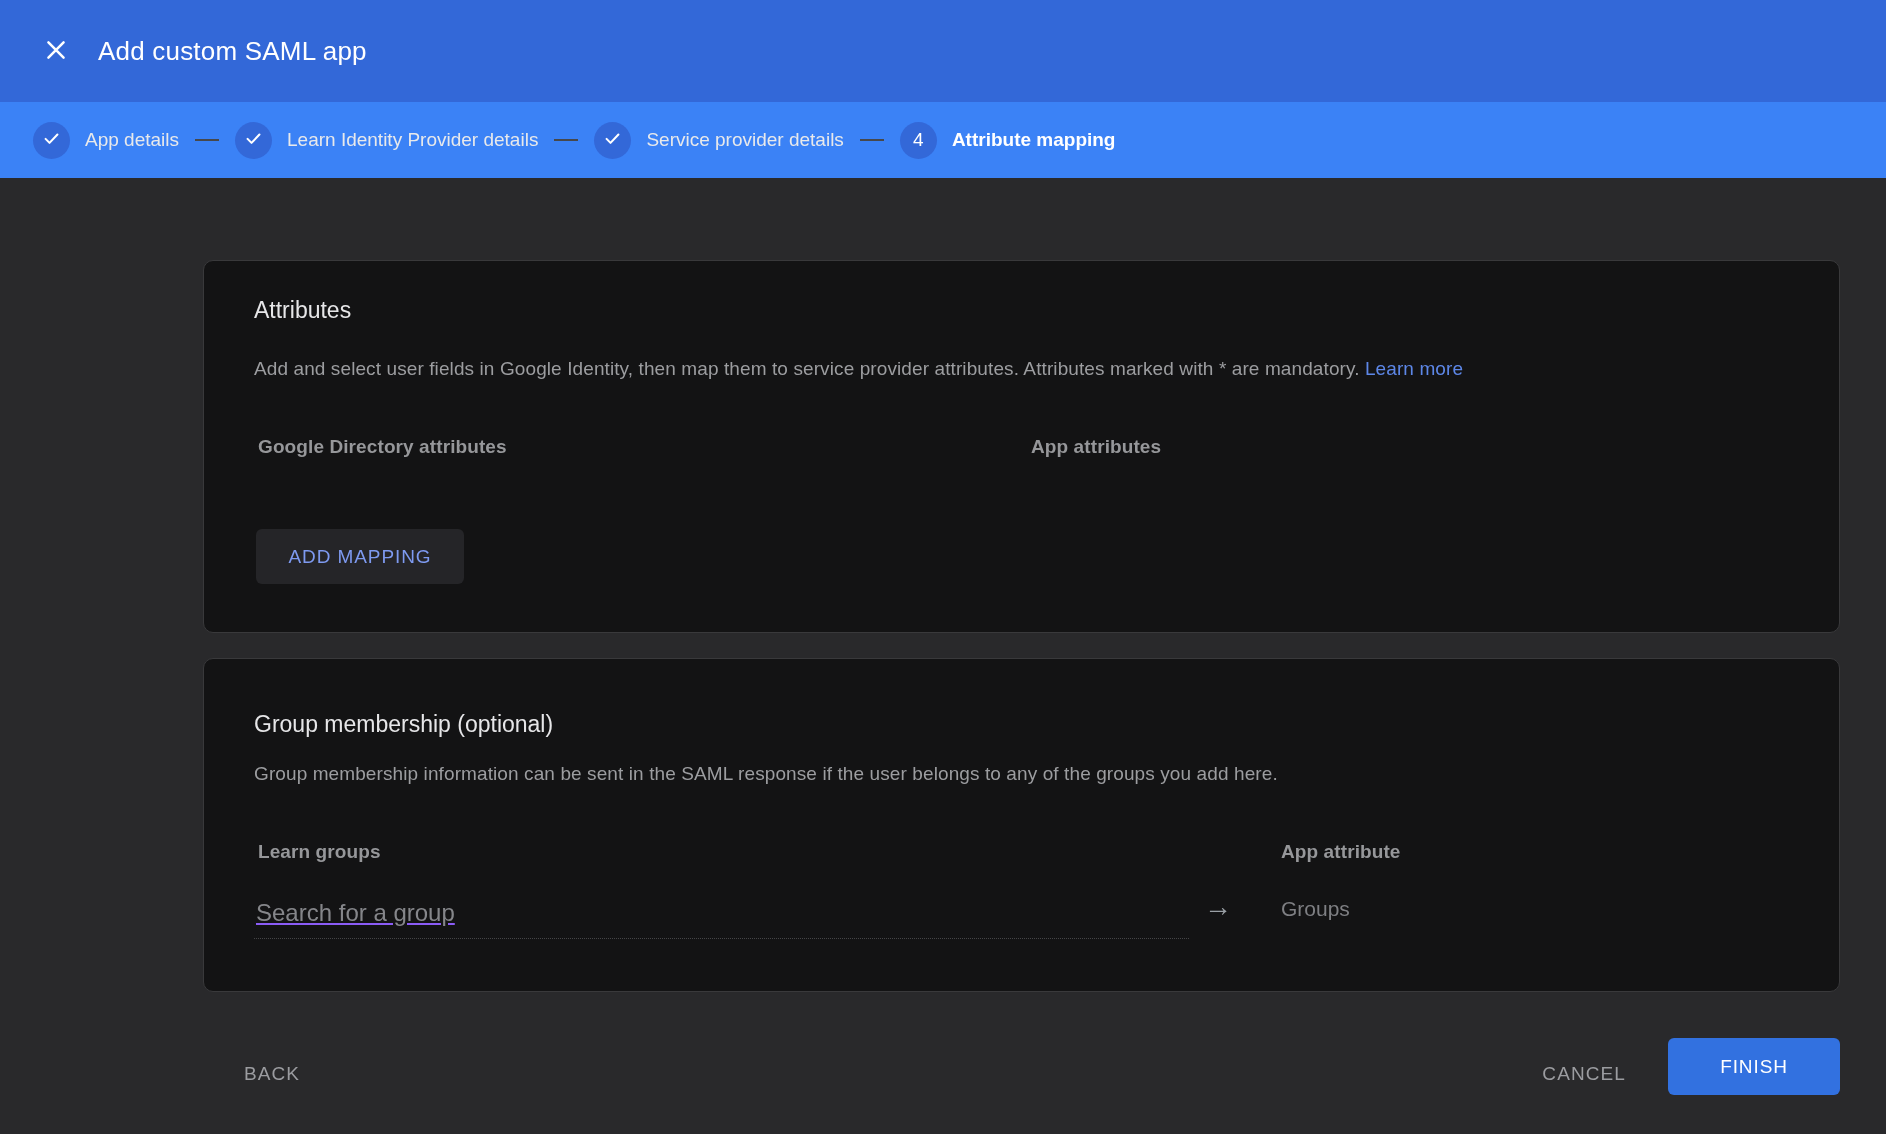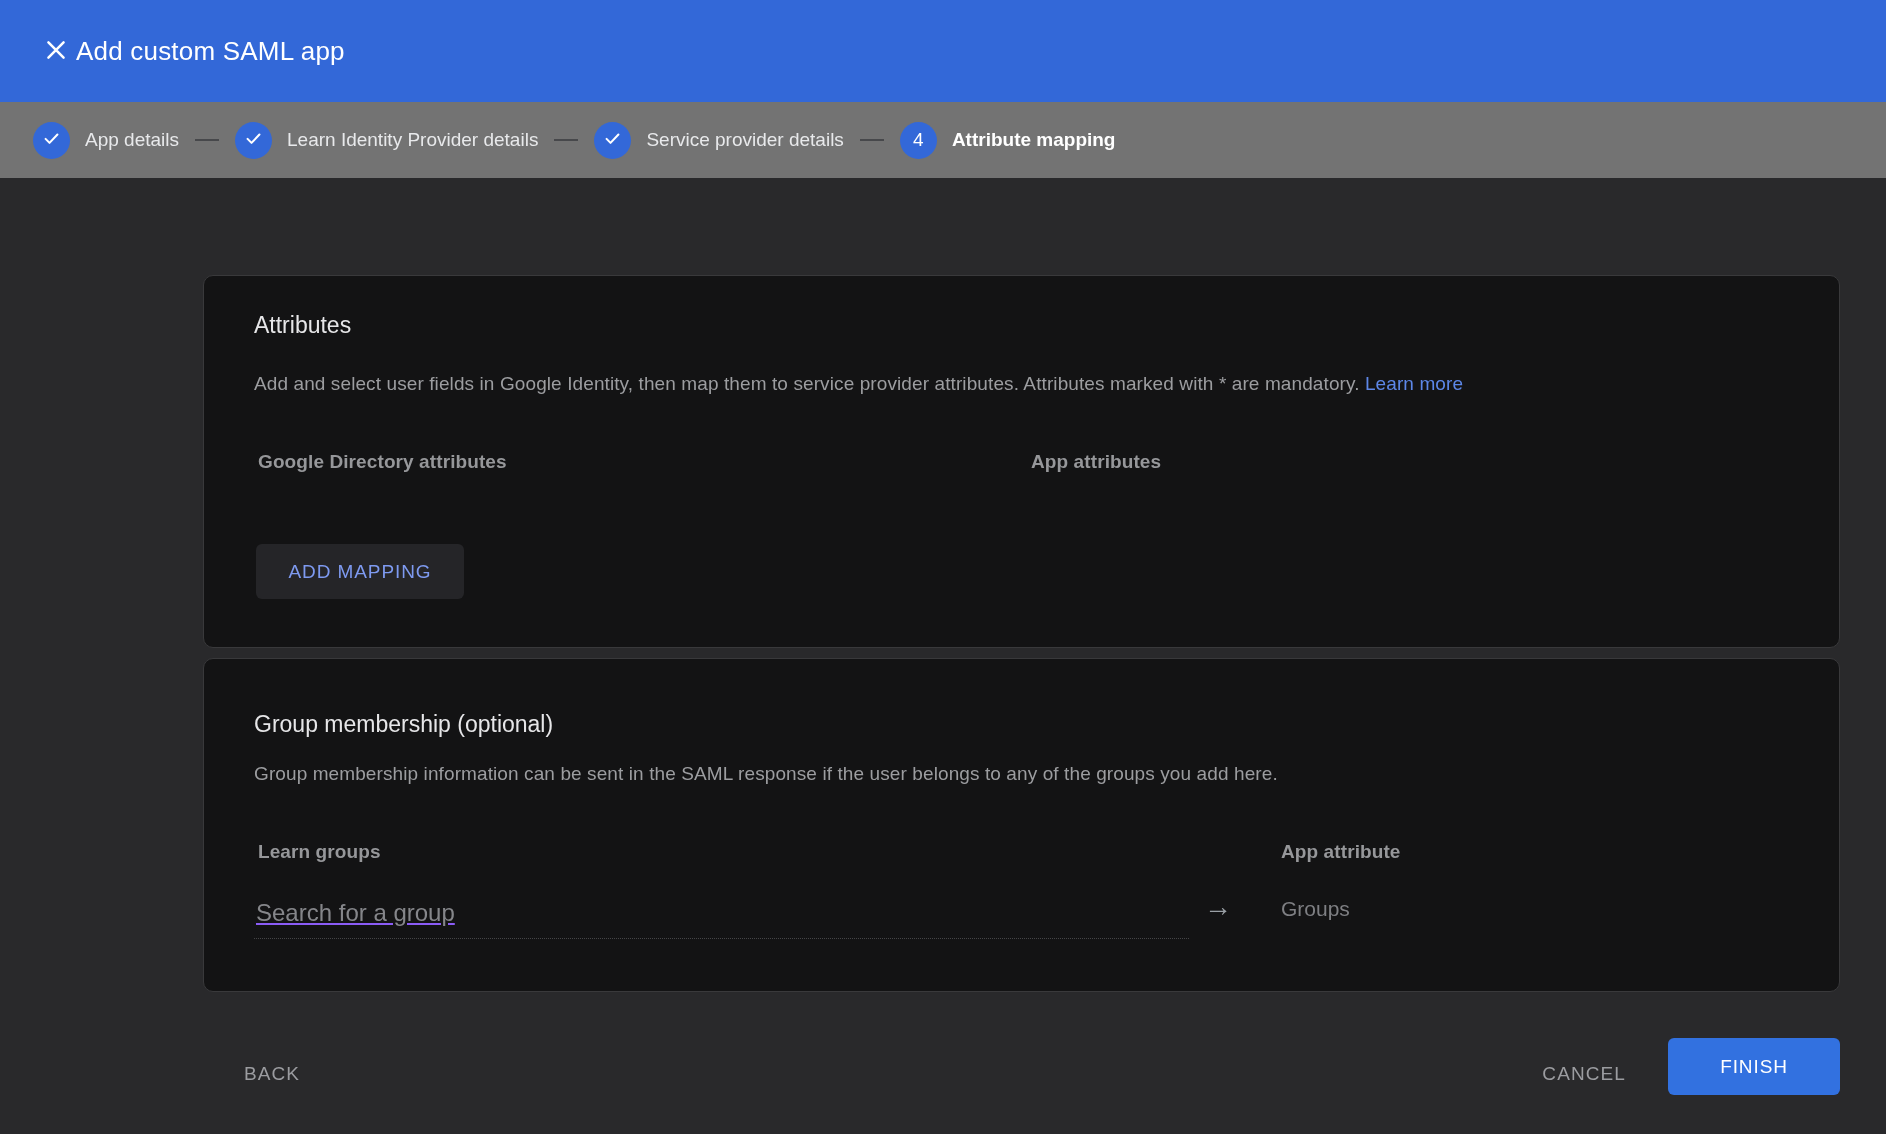--- a/index.html
+++ b/index.html
@@ -14,28 +14,28 @@
   
   .header {
     position:absolute; left:0; top:0; width:100%; height:102px;
     background:#3368d8; display:flex; align-items:center; padding:0 36px;
   }
   .close-btn {
     width:40px; height:40px; display:flex; align-items:center; justify-content:center;
     cursor:pointer; border:none; background:transparent; flex:0 0 auto;
   }
   .header-title {
-    color:#ffffff; font-size:26px; font-weight:400; 
+    color:#ffffff; font-size:26px; font-weight:400; margin-left:22px;
     letter-spacing:0.2px;
   }
 
   
   .stepper {
     position:absolute; left:0; top:102px; width:100%; height:76px;
-    background:#737373; display:flex; align-items:center; padding:0 0 0 33px;
+    background:#3b82f6; display:flex; align-items:center; padding:0 0 0 33px;
   }
   .step { display:flex; align-items:center; cursor:pointer; }
   .step-circle {
     width:37px; height:37px; border-radius:50%; background:#3368d8;
     display:flex; align-items:center; justify-content:center; flex:0 0 auto;
   }
   .step-circle .num { color:#ffffff; font-size:19px; font-weight:400; }
   .step-label {
     margin-left:15px; font-size:19px; color:#e8e9eb; font-weight:400;
     white-space:nowrap;
@@ -44,21 +44,21 @@
   .step-label.active { color:#ffffff; font-weight:700; }
   .connector {
     width:24px; height:2px; background:#47484b; margin:0 16px; flex:0 0 auto;
   }
 
   
   .card {
     position:absolute; left:203px; width:1637px; background:#131314;
     border:1px solid #39393b; border-radius:10px;
   }
-  .card-attributes { top:275px; height:373px; }
+  .card-attributes { top:260px; height:373px; }
   .card-groups     { top:658px; height:334px; }
 
   .card-title {
     position:absolute; left:50px; color:#e6e6e8; font-size:23px; font-weight:400;
   }
   .card-desc {
     position:absolute; left:50px; color:#9c9da0; font-size:19px; font-weight:400;
     letter-spacing:0.1px;
   }
   .learn-more { color:#5d87e8; cursor:pointer; text-decoration:none; }

